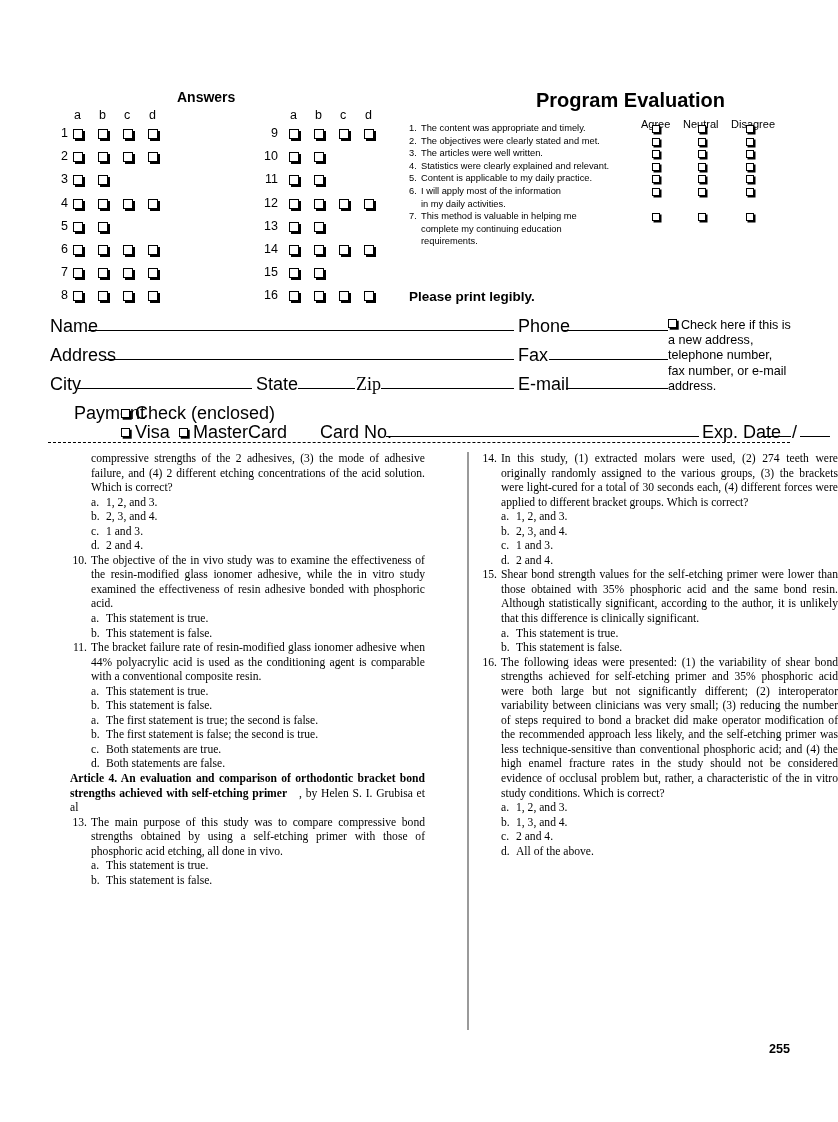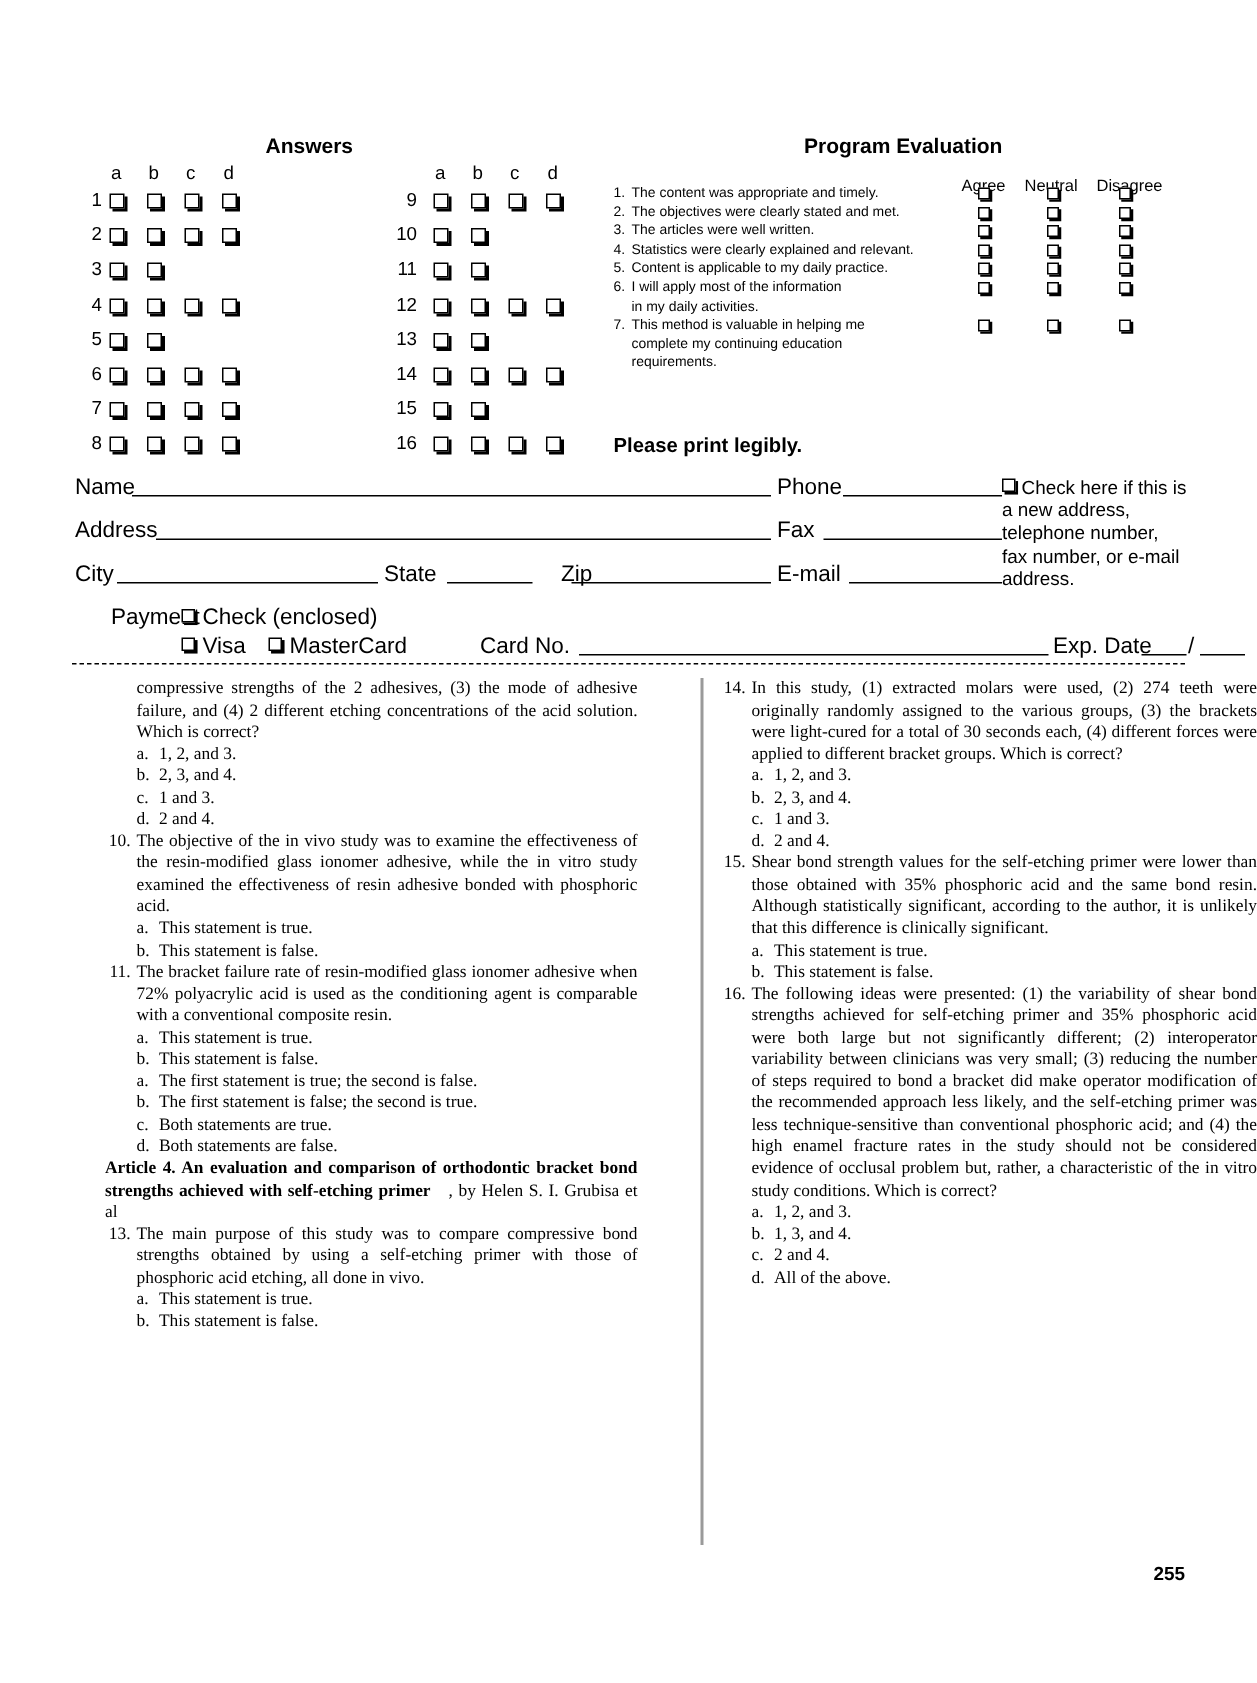--- a/index.html
+++ b/index.html
@@ -10,21 +10,21 @@
   }
   .page{position:absolute;left:0;top:0;width:838px;height:1122px;}
 
   
   .hdr{position:absolute;left:50px;top:60px;width:740px;height:20px;}
   .hdr-left{position:absolute;left:0;top:0;font-size:13.5px;}
   .hdr-mid{position:absolute;left:278px;top:0;font-size:13.5px;font-weight:bold;}
   .hdr-right{position:absolute;right:0;top:0;font-size:13.5px;font-style:italic;}
 
   .ttl-answers{position:absolute;left:177px;top:89px;font-size:14px;font-weight:bold;}
-  .ttl-eval{position:absolute;left:536px;top:89px;font-size:14px;font-weight:bold;}
+  .ttl-eval{position:absolute;left:536px;top:89px;font-size:20px;font-weight:bold;}
 
   
   .ansgrid{position:absolute;left:48px;top:108px;}
   .ansblock{position:absolute;top:0;}
   .ansblock.b1{left:0;}
   .ansblock.b2{left:216px;}
   .colhdr{position:relative;height:16px;}
   .colhdr span{position:absolute;font-size:12.5px;top:0;}
   .arow{position:relative;height:23.2px;}
   .arow .num{position:absolute;font-size:12.5px;top:2px;width:24px;text-align:right;}
@@ -54,21 +54,21 @@
     position:absolute;top:3px;width:6px;height:6px;
     border:1px solid #000;background:#fff;box-shadow:1.5px 1.5px 0 0 #000;
   }
   .ec1{left:243px;} .ec2{left:289px;} .ec3{left:337px;}
   .econt{position:absolute;left:12px;font-size:9.3px;line-height:12.6px;}
 
   .printlegibly{position:absolute;left:409px;top:289px;font-size:13.5px;font-weight:bold;}
 
   
   .fields{position:absolute;left:50px;top:316px;width:740px;}
-  .fld{position:absolute;font-size:15px;}
+  .fld{position:absolute;font-size:18px;}
   .rule{position:absolute;border-bottom:1.3px solid #000;height:0;}
 
   .newaddr{
     position:absolute;left:668px;top:318px;width:124px;
     font-size:12.6px;line-height:15.2px;
   }
   .newaddr .ncb{
     display:inline-block;width:7px;height:7px;border:1px solid #000;
     background:#fff;box-shadow:1.7px 1.7px 0 0 #000;margin-right:4px;
     position:relative;top:-1px;
@@ -295,21 +295,21 @@
 
     <div class="fld" style="left:0;top:29px;">Address</div>
     <div class="rule" style="left:54px;top:43px;width:410px;"></div>
     <div class="fld" style="left:468px;top:29px;">Fax</div>
     <div class="rule" style="left:499px;top:43px;width:119px;"></div>
 
     <div class="fld" style="left:0;top:58px;">City</div>
     <div class="rule" style="left:28px;top:72px;width:174px;"></div>
     <div class="fld" style="left:206px;top:58px;">State</div>
     <div class="rule" style="left:248px;top:72px;width:57px;"></div>
-    <div class="fld" style="left:324px;top:58px;">Zip</div>
+    <div class="fld" style="left:306px;top:58px;font-family:Liberation Serif, serif;">Zip</div>
     <div class="rule" style="left:331px;top:72px;width:133px;"></div>
     <div class="fld" style="left:468px;top:58px;">E-mail</div>
     <div class="rule" style="left:516px;top:72px;width:102px;"></div>
 
     <div class="fld" style="left:0;top:87px;margin-left:24px;">Payment</div>
     <div class="fld" style="left:71px;top:87px;">
       <span class="paycb"></span><span>Check (enclosed)</span>
     </div>
     <div class="fld" style="left:71px;top:106px;">
       <span class="paycb"></span><span>Visa</span>
@@ -336,21 +336,21 @@
     <div class="coldiv"></div>
     <div class="col colL" id="col-left">
         <div class="q"><span class="qn"></span><span>compressive strengths of the 2 adhesives, (3) the mode of adhesive failure, and (4) 2 different etching concentrations of the acid solution. Which is correct?</span></div>
         <div class="opt"><span class="ol">a.</span><span>1, 2, and 3.</span></div>
         <div class="opt"><span class="ol">b.</span><span>2, 3, and 4.</span></div>
         <div class="opt"><span class="ol">c.</span><span>1 and 3.</span></div>
         <div class="opt"><span class="ol">d.</span><span>2 and 4.</span></div>
         <div class="q"><span class="qn">10.</span><span>The objective of the in vivo study was to examine the effectiveness of the resin-modified glass ionomer adhesive, while the in vitro study examined the effectiveness of resin adhesive bonded with phosphoric acid.</span></div>
         <div class="opt"><span class="ol">a.</span><span>This statement is true.</span></div>
         <div class="opt"><span class="ol">b.</span><span>This statement is false.</span></div>
-        <div class="q"><span class="qn">11.</span><span>The bracket failure rate of resin-modified glass ionomer adhesive when 72% polyacrylic acid is used as the conditioning agent is comparable with a conventional composite resin.</span></div>
+        <div class="q"><span class="qn">11.</span><span>The bracket failure rate of resin-modified glass ionomer adhesive when 44% polyacrylic acid is used as the conditioning agent is comparable with a conventional composite resin.</span></div>
         <div class="opt"><span class="ol">a.</span><span>This statement is true.</span></div>
         <div class="opt"><span class="ol">b.</span><span>This statement is false.</span></div>
         <div class="opt"><span class="ol">a.</span><span>The first statement is true; the second is false.</span></div>
         <div class="opt"><span class="ol">b.</span><span>The first statement is false; the second is true.</span></div>
         <div class="opt"><span class="ol">c.</span><span>Both statements are true.</span></div>
         <div class="opt"><span class="ol">d.</span><span>Both statements are false.</span></div>
         <div class="arthead"><span>Article 4. An evaluation and comparison of orthodontic bracket bond strengths achieved with self-etching primer</span><span class="normal">, by Helen S. I. Grubisa et al</span></div>
         <div class="q"><span class="qn">13.</span><span>The main purpose of this study was to compare compressive bond strengths obtained by using a self-etching primer with those of phosphoric acid etching, all done in vivo.</span></div>
         <div class="opt"><span class="ol">a.</span><span>This statement is true.</span></div>
         <div class="opt"><span class="ol">b.</span><span>This statement is false.</span></div>

